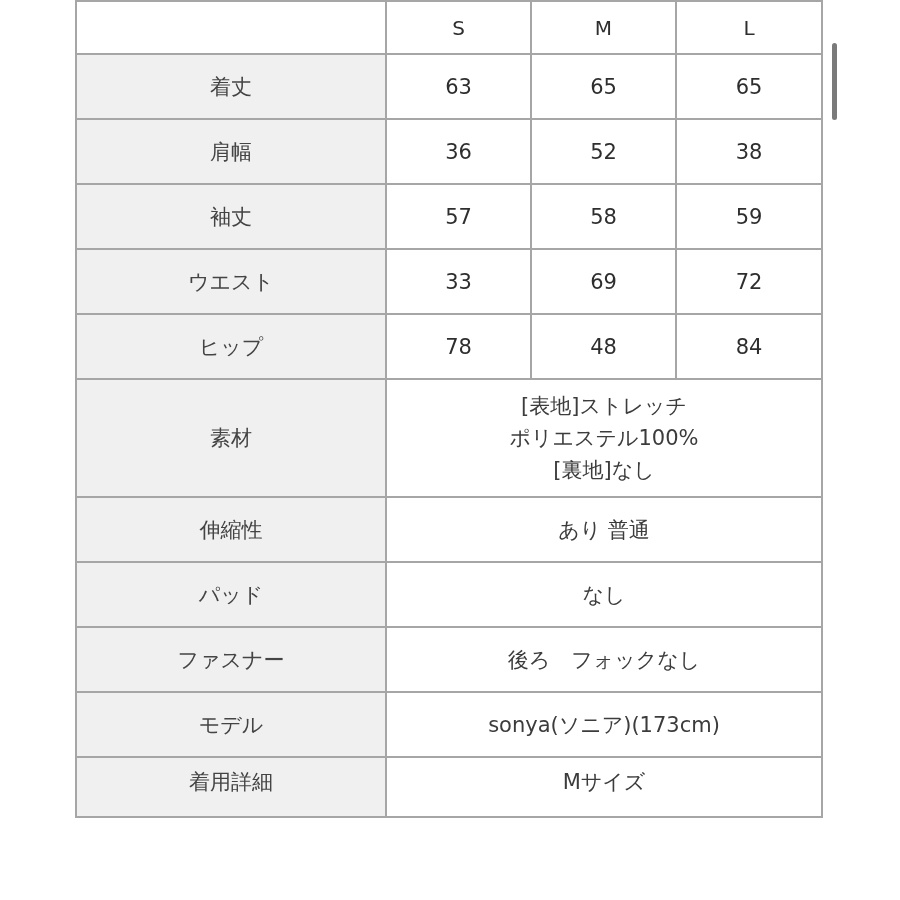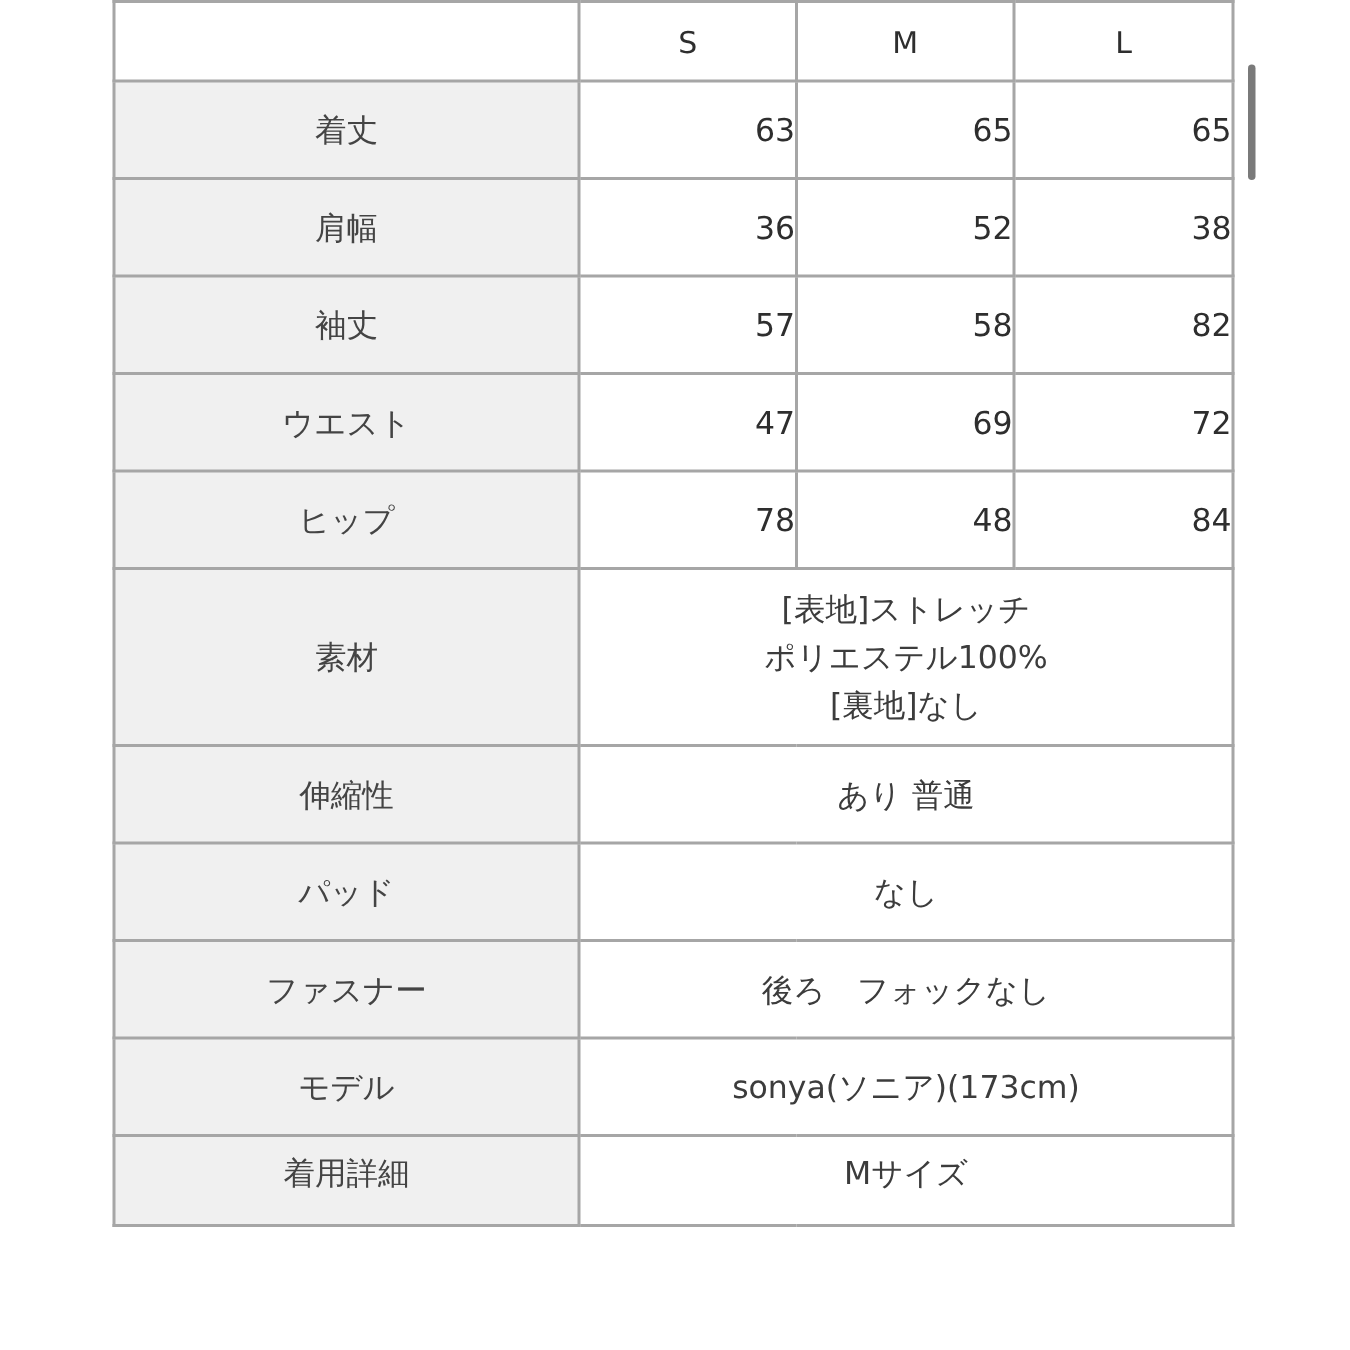--- a/index.html
+++ b/index.html
@@ -33,21 +33,20 @@
       box-sizing: border-box;
     }
     .size-table td.label {
       background: #f0f0f0;
       color: #444444;
     }
     .size-table td.num {
       font-family: "DejaVu Sans", sans-serif;
       font-size: 21px;
       color: #2e2e2e;
-      text-align: right;
     }
     .size-table tr.header td {
       height: 53px;
       font-size: 20px;
       color: #2e2e2e;
       background: #ffffff;
     }
     .size-table tr.std td { height: 65px; }
     .size-table tr.tall3 td { height: 118px; }
     .size-table tr.tall2 td { height: 86px; }
@@ -90,25 +89,25 @@
     <tr class="std">
       <td class="label">肩幅</td>
       <td class="num">36</td>
       <td class="num">52</td>
       <td class="num">38</td>
     </tr>
     <tr class="std">
       <td class="label">袖丈</td>
       <td class="num">57</td>
       <td class="num">58</td>
-      <td class="num">82</td>
+      <td class="num">59</td>
     </tr>
     <tr class="std">
       <td class="label">ウエスト</td>
-      <td class="num">47</td>
+      <td class="num">33</td>
       <td class="num">69</td>
       <td class="num">72</td>
     </tr>
     <tr class="std">
       <td class="label">ヒップ</td>
       <td class="num">78</td>
       <td class="num">48</td>
       <td class="num">84</td>
     </tr>
 

